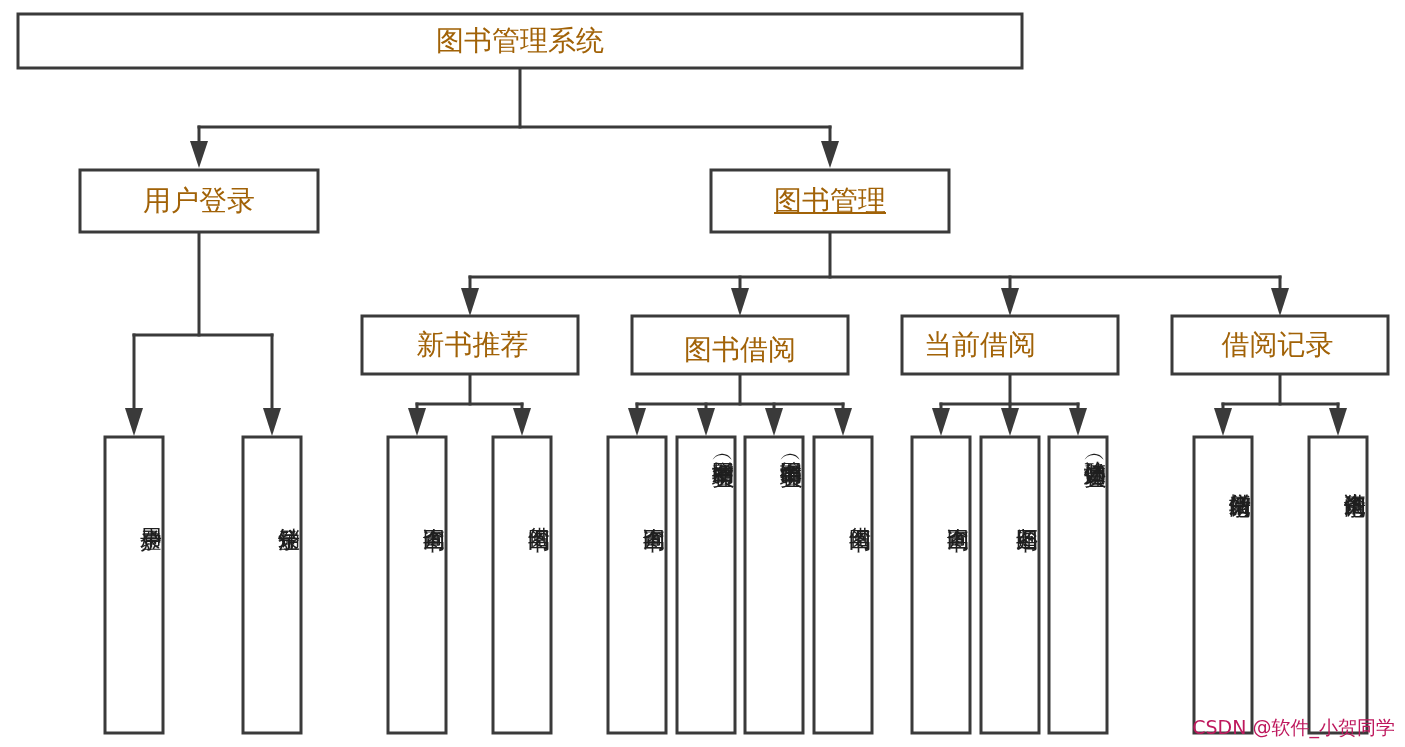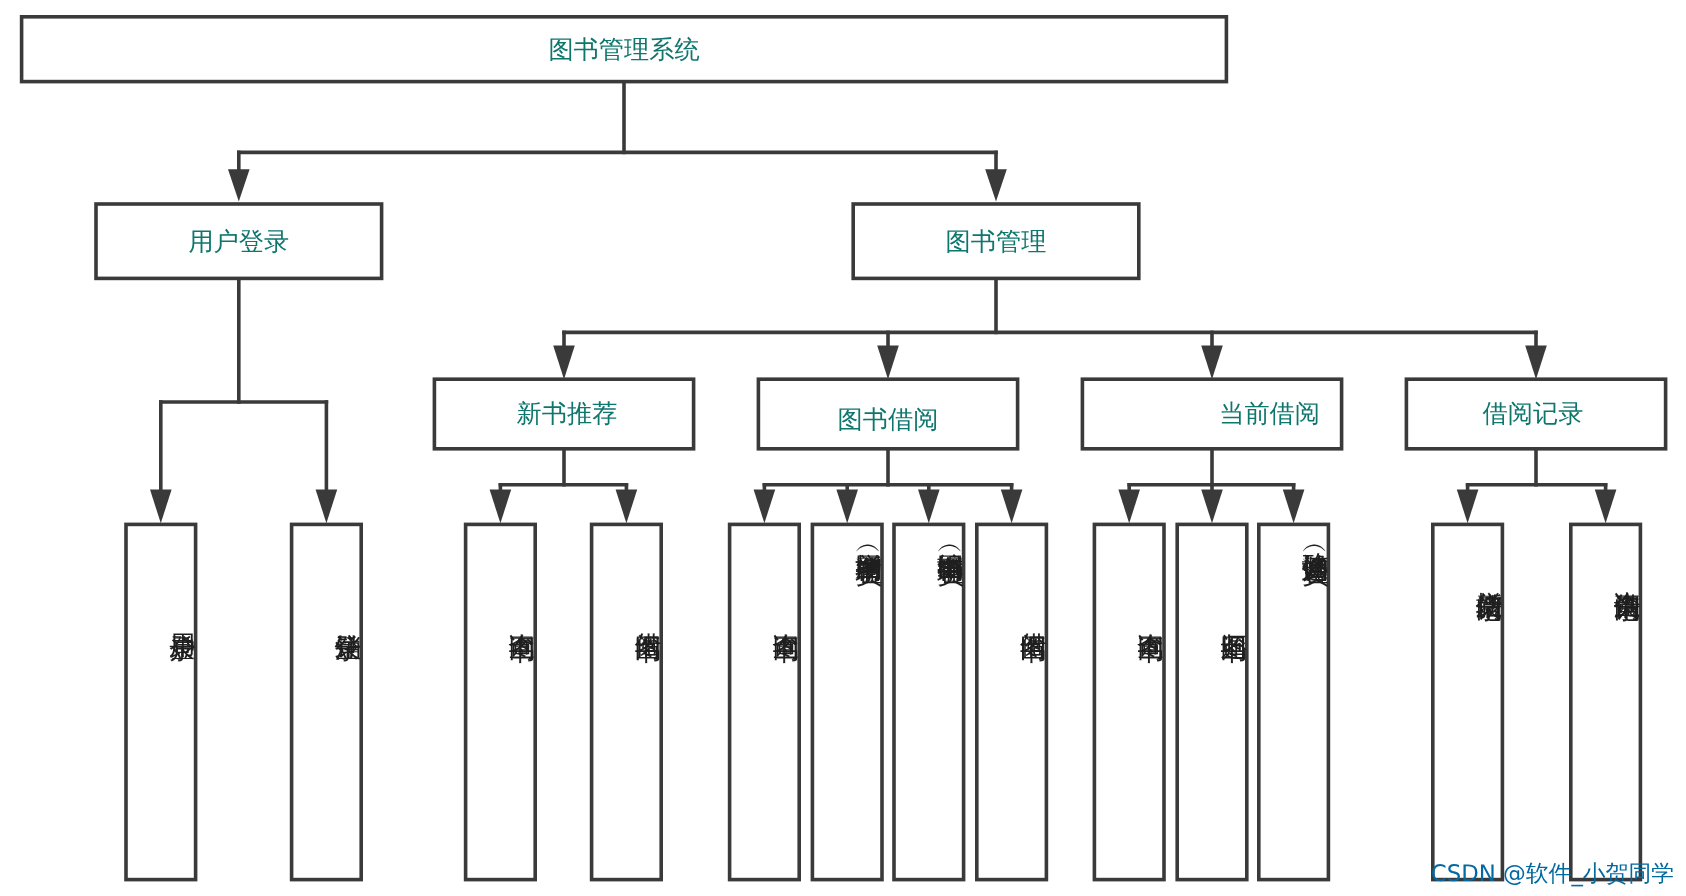--- a/index.html
+++ b/index.html
@@ -50,35 +50,35 @@
     line-height: 1.06;
     color: #1f1f1f;
     letter-spacing: 1px;
     white-space: nowrap;
     text-align: center;
     pointer-events: none;
   }
   .horiz-label {
     position: absolute;
     font-family: "DejaVu Sans", "Liberation Sans", sans-serif;
-    font-size: 21px;
-    color: #0f766e;
+    font-size: 28px;
+    color: #a16207;
     display: flex;
     align-items: center;
     justify-content: center;
     white-space: nowrap;
     pointer-events: none;
   }
   .watermark {
     position: absolute;
     right: 10px;
     bottom: 6px;
     font-family: "DejaVu Sans", "Liberation Sans", sans-serif;
     font-size: 19px;
-    color: #0369a1;
+    color: #be185d;
     white-space: nowrap;
     pointer-events: none;
   }
 </style>
 </head>
 <body>
 
 <div id="diagram-root">
 
   <svg class="diagram" viewBox="0 0 1405 747">
@@ -187,25 +187,25 @@
     <rect class="node-box" x="981" y="437" width="58" height="296"></rect>
     <rect class="node-box" x="1049" y="437" width="58" height="296"></rect>
 
     <rect class="node-box" x="1194" y="437" width="58" height="296"></rect>
     <rect class="node-box" x="1309" y="437" width="58" height="296"></rect>
   </svg>
 
   <div class="horiz-label" style="left:18px; top:14px; width:1004px; height:54px;">图书管理系统</div>
 
   <div class="horiz-label" style="left:80px; top:170px; width:238px; height:62px;">用户登录</div>
-  <div class="horiz-label" style="left:711px; top:170px; width:238px; height:62px;">图书管理</div>
+  <div class="horiz-label" style="left:711px; top:170px; width:238px; height:62px;text-decoration:underline;">图书管理</div>
 
   <div class="horiz-label" style="left:362px; top:316px; width:221px; height:58px;">新书推荐</div>
   <div class="horiz-label" style="left:632px; top:316px; width:216px; height:68px;">图书借阅</div>
-  <div class="horiz-label" style="left:950px; top:316px; width:216px; height:58px;">当前借阅</div>
+  <div class="horiz-label" style="left:872px; top:316px; width:216px; height:58px;">当前借阅</div>
   <div class="horiz-label" style="left:1172px; top:316px; width:211px; height:58px;">借阅记录</div>
 
   <div class="vert-label" style="left:105px; top:510px; width:58px;">用户登录</div>
   <div class="vert-label" style="left:243px; top:510px; width:58px;">注销登录</div>
 
   <div class="vert-label" style="left:388px; top:510px; width:58px;">查询图书</div>
   <div class="vert-label" style="left:493px; top:510px; width:58px;">借阅图书</div>
 
   <div class="vert-label" style="left:608px; top:510px; width:58px;">查询图书</div>
   <div class="vert-label" style="left:677px; top:443px; width:58px;">新增图书（管理员）</div>

